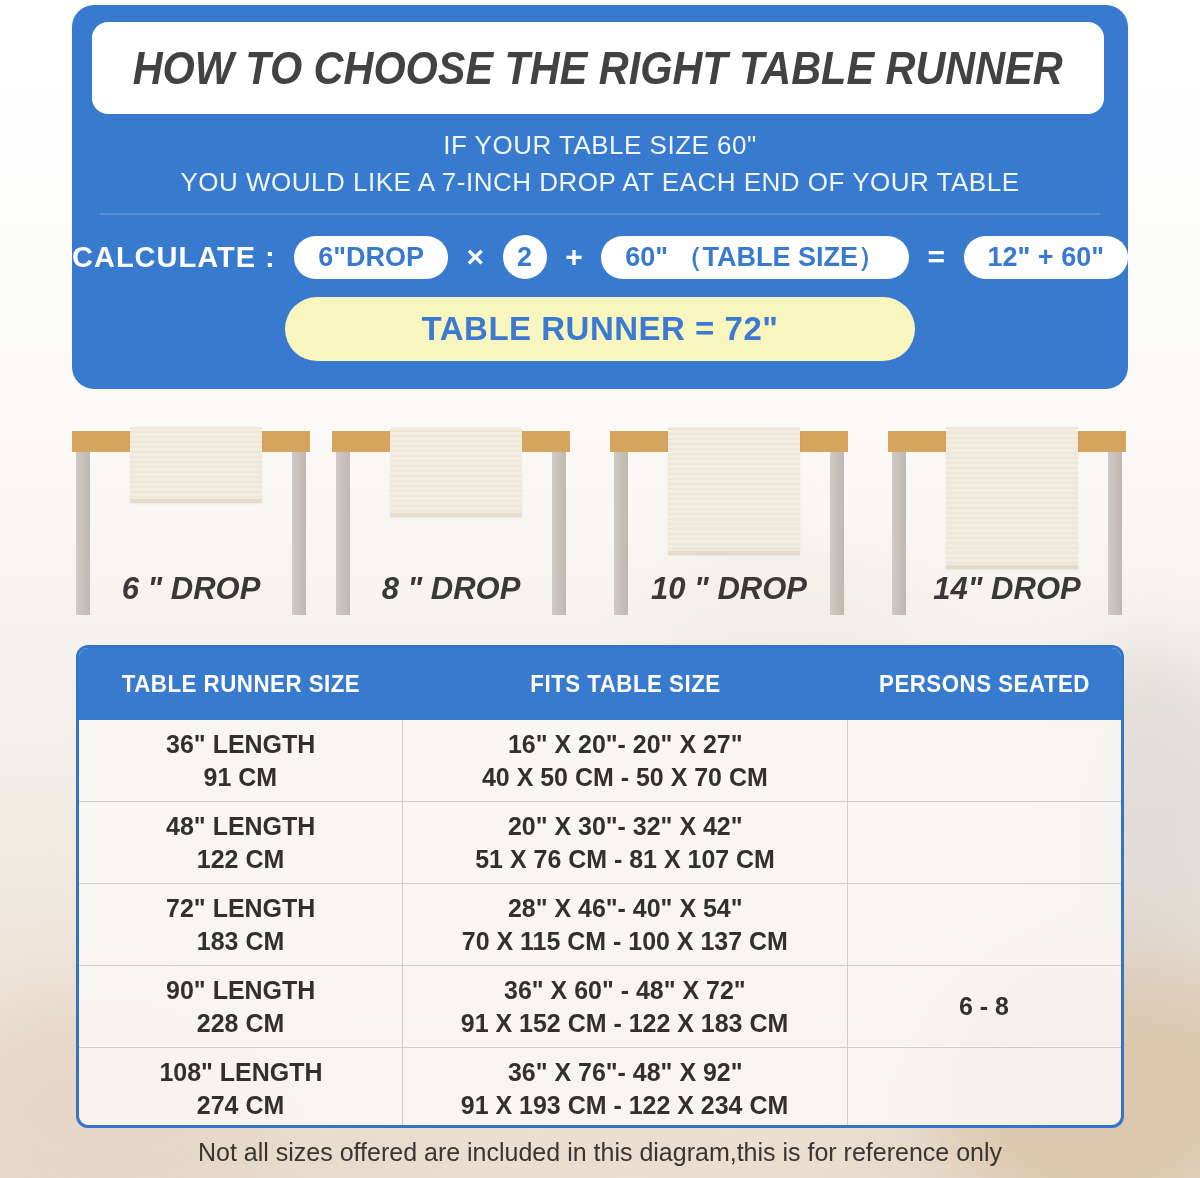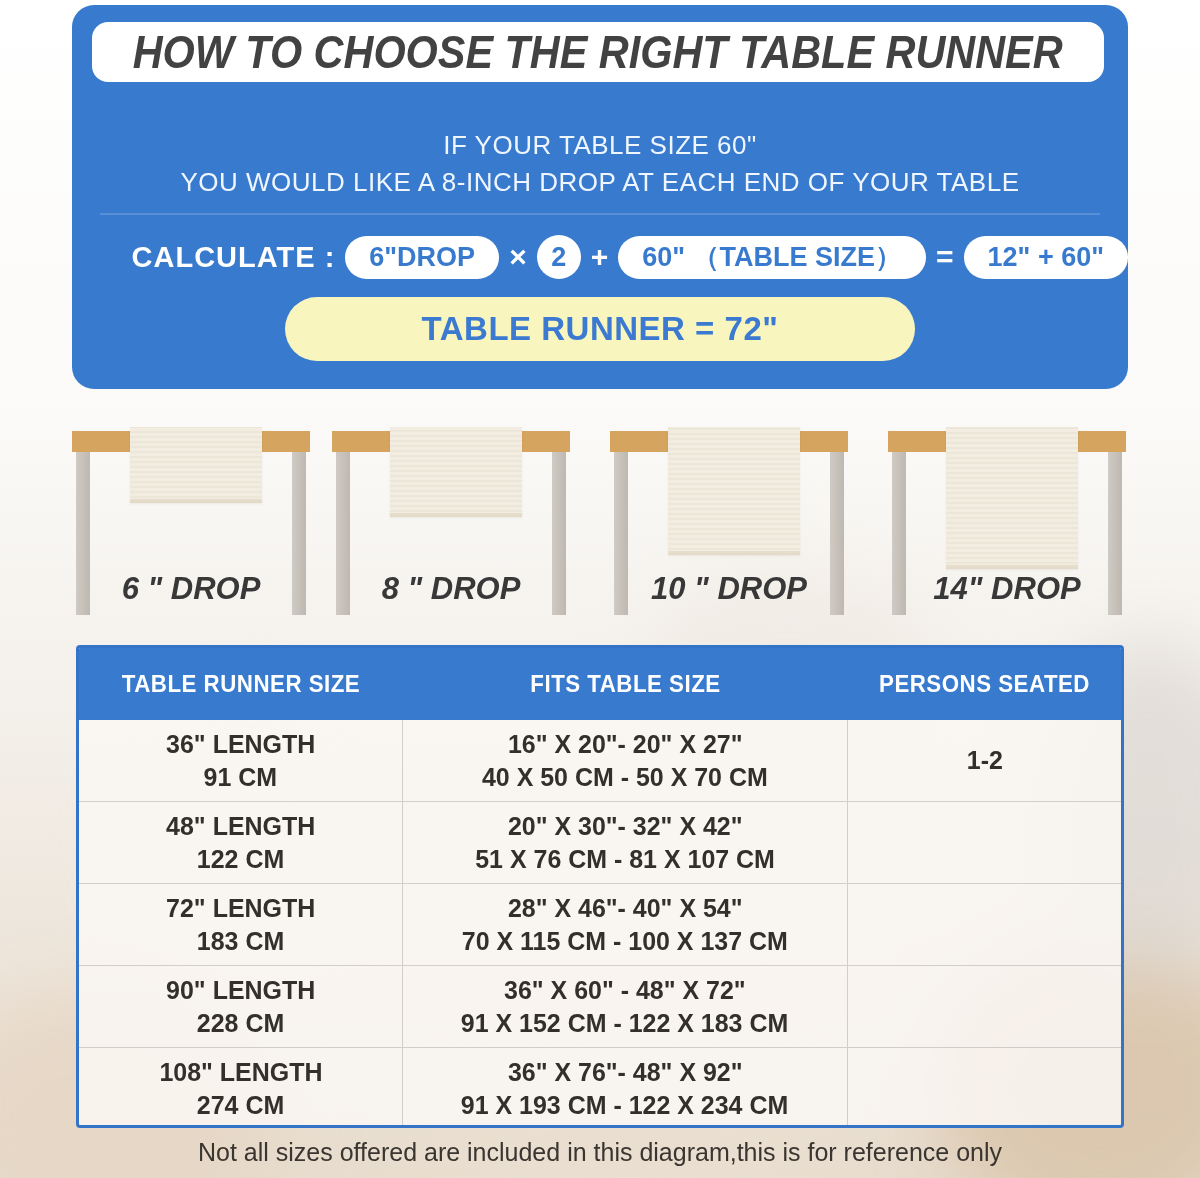--- a/index.html
+++ b/index.html
@@ -12,32 +12,32 @@
   .blob.b1{left:-60px;top:990px;width:340px;height:240px;background:#e6d6c4;opacity:.8;}
   .blob.b2{left:930px;top:930px;width:340px;height:300px;background:#d9c3a8;opacity:.8;}
   .blob.b3{left:1040px;top:640px;width:220px;height:340px;background:#dcd7d2;opacity:.7;}
   .blob.b4{left:420px;top:1050px;width:420px;height:200px;background:#eadfd0;opacity:.8;}
   .blob.b5{left:120px;top:700px;width:260px;height:260px;background:#f2ece4;opacity:.7;}
   .blob.b6{left:640px;top:560px;width:300px;height:200px;background:#efe9e1;opacity:.6;}
 
   
   .panel{position:absolute;left:72px;top:5px;width:1056px;height:384px;
          background:#387ACE;border-radius:22px;}
-  .title-bar{position:absolute;left:20px;top:17px;width:1012px;height:60px;
+  .title-bar{position:absolute;left:20px;top:17px;width:1012px;height:92px;
              background:#ffffff;border-radius:16px;display:flex;align-items:center;justify-content:center;}
   .title{font-size:46px;font-weight:bold;font-style:italic;color:#424242;white-space:nowrap;
          transform:scaleX(0.9);letter-spacing:0px;}
   .sub{position:absolute;left:0;width:100%;margin:0;text-align:center;color:#EFF6FF;
        font-size:26px;letter-spacing:.5px;font-weight:400;}
   .sub.l1{top:125px;}
   .sub.l2{top:162px;}
   .panel-divider{position:absolute;left:28px;top:208px;width:1000px;height:2px;
                  background:rgba(255,255,255,0.16);}
   .calc-row{position:absolute;left:0;top:230px;width:100%;display:flex;align-items:center;
-            justify-content:flex-end;gap:10px;}
+            justify-content:space-between;gap:10px;}
   .calc-label{color:#ffffff;font-weight:bold;font-size:29px;letter-spacing:1px;white-space:nowrap;}
   .pill{background:#ffffff;color:#387ACE;font-weight:bold;font-size:27px;border-radius:26px;
         padding:8px 24px;white-space:nowrap;line-height:1;display:inline-block;}
   .op{color:#ffffff;font-weight:bold;font-size:30px;line-height:1;}
   .circle{background:#ffffff;color:#387ACE;font-weight:bold;font-size:27px;width:44px;height:44px;
           border-radius:50%;display:inline-flex;align-items:center;justify-content:center;}
   .result-pill{position:absolute;left:213px;top:292px;width:630px;height:64px;background:#F8F6BE;
                border-radius:32px;display:flex;align-items:center;justify-content:center;}
   .result-pill span{color:#3B7AD0;font-weight:bold;font-size:33px;letter-spacing:.5px;}
 
@@ -52,21 +52,21 @@
           background:
             repeating-linear-gradient(0deg,rgba(220,212,194,.25) 0 2px,rgba(255,255,255,0) 2px 5px),
             #F2EDE0;
           box-shadow:inset 0 -4px 0 rgba(222,212,190,.6), 0 1px 2px rgba(0,0,0,.06);}
   .f1 .runner{height:76px;} .f2 .runner{height:90px;} .f3 .runner{height:128px;} .f4 .runner{height:142px;}
   .drop-label{position:absolute;left:0;top:146px;width:100%;text-align:center;z-index:3;
               font-size:31px;font-weight:bold;font-style:italic;color:#383838;white-space:nowrap;}
 
   
   .size-table{position:absolute;left:76px;top:645px;width:1048px;height:483px;box-sizing:border-box;
-              border:3px solid #3374C9;border-radius:4px;overflow:hidden;
+              border:3px solid #3374C9;border-radius:12px;overflow:hidden;
               background:rgba(250,247,243,0.86);}
   .thead{display:grid;grid-template-columns:324px 445px 273px;height:72px;background:#387ACE;}
   .th{display:flex;align-items:center;justify-content:center;color:#ffffff;font-weight:bold;
       font-size:23px;letter-spacing:.5px;transform:scaleX(.97);}
   .trow{display:grid;grid-template-columns:324px 445px 273px;height:81px;}
   .trow + .trow{border-top:1px solid rgba(160,160,160,.45);}
   .cell{display:flex;flex-direction:column;align-items:center;justify-content:center;
         color:#33302C;font-weight:bold;font-size:26px;line-height:1.25;text-align:center;}
   .cell.c1,.cell.c2{border-right:1px solid rgba(160,160,160,.45);}
   .cell span{display:block;transform:scaleX(.96);white-space:nowrap;}
@@ -86,21 +86,21 @@
     <div class="blob b4"></div>
     <div class="blob b5"></div>
     <div class="blob b6"></div>
   </div>
 
   <section class="panel">
     <div class="title-bar">
       <span class="title">HOW TO CHOOSE THE RIGHT TABLE RUNNER</span>
     </div>
     <p class="sub l1">IF YOUR TABLE SIZE 60"</p>
-    <p class="sub l2">YOU WOULD LIKE A 8-INCH DROP AT EACH END OF YOUR TABLE</p>
+    <p class="sub l2">YOU WOULD LIKE A 7-INCH DROP AT EACH END OF YOUR TABLE</p>
     <div class="panel-divider"></div>
 
     <div class="calc-row">
       <span class="calc-label">CALCULATE :</span>
       <span class="pill">6"DROP</span>
       <span class="op">×</span>
       <span class="circle">2</span>
       <span class="op">+</span>
       <span class="pill">60" （TABLE SIZE）</span>
       <span class="op">=</span>
@@ -151,23 +151,20 @@
 
       <div class="trow">
         <div class="cell c1">
           <span>36" LENGTH</span>
           <span>91 CM</span>
         </div>
         <div class="cell c2">
           <span>16" X 20"- 20" X 27"</span>
           <span>40 X 50 CM - 50 X 70 CM</span>
         </div>
-        <div class="cell c3">
-          <span>1-2</span>
-        </div>
       </div>
 
       <div class="trow">
         <div class="cell c1">
           <span>48" LENGTH</span>
           <span>122 CM</span>
         </div>
         <div class="cell c2">
           <span>20" X 30"- 32" X 42"</span>
           <span>51 X 76 CM - 81 X 107 CM</span>
@@ -187,20 +184,23 @@
 
       <div class="trow">
         <div class="cell c1">
           <span>90" LENGTH</span>
           <span>228 CM</span>
         </div>
         <div class="cell c2">
           <span>36" X 60" - 48" X 72"</span>
           <span>91 X 152 CM - 122 X 183 CM</span>
         </div>
+        <div class="cell c3">
+          <span>6 - 8</span>
+        </div>
       </div>
 
       <div class="trow">
         <div class="cell c1">
           <span>108" LENGTH</span>
           <span>274 CM</span>
         </div>
         <div class="cell c2">
           <span>36" X 76"- 48" X 92"</span>
           <span>91 X 193 CM - 122 X 234 CM</span>

